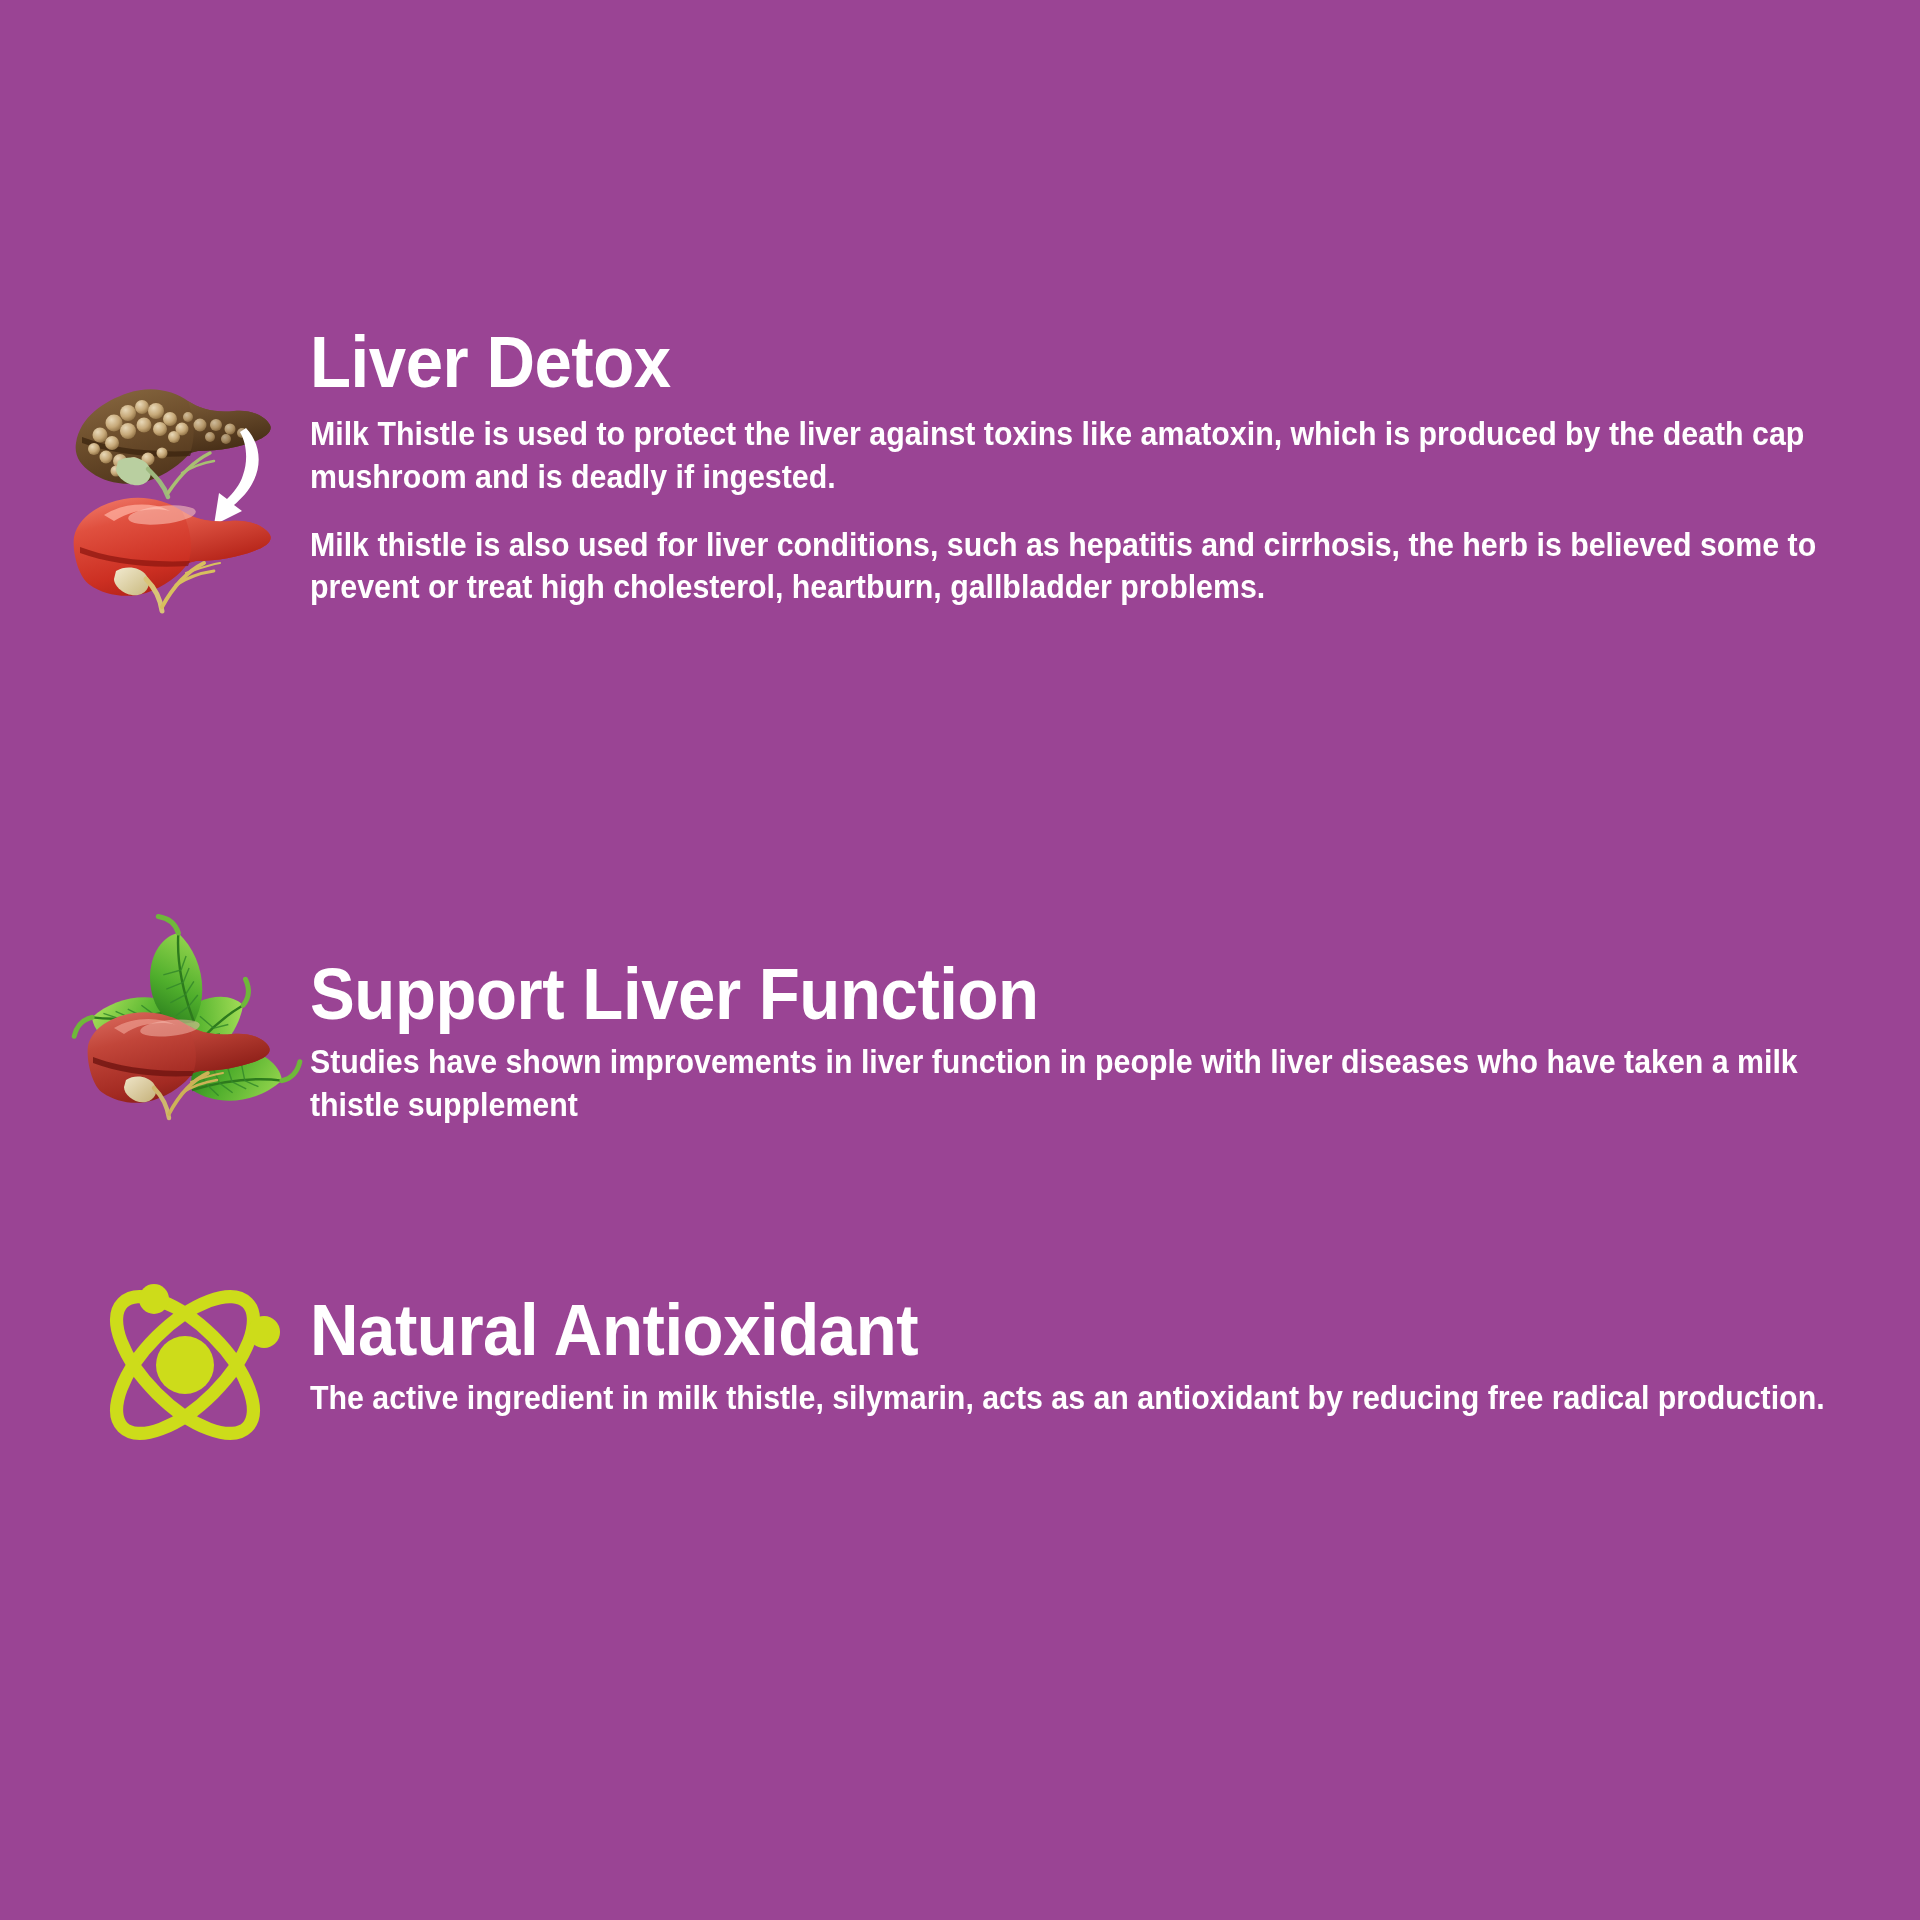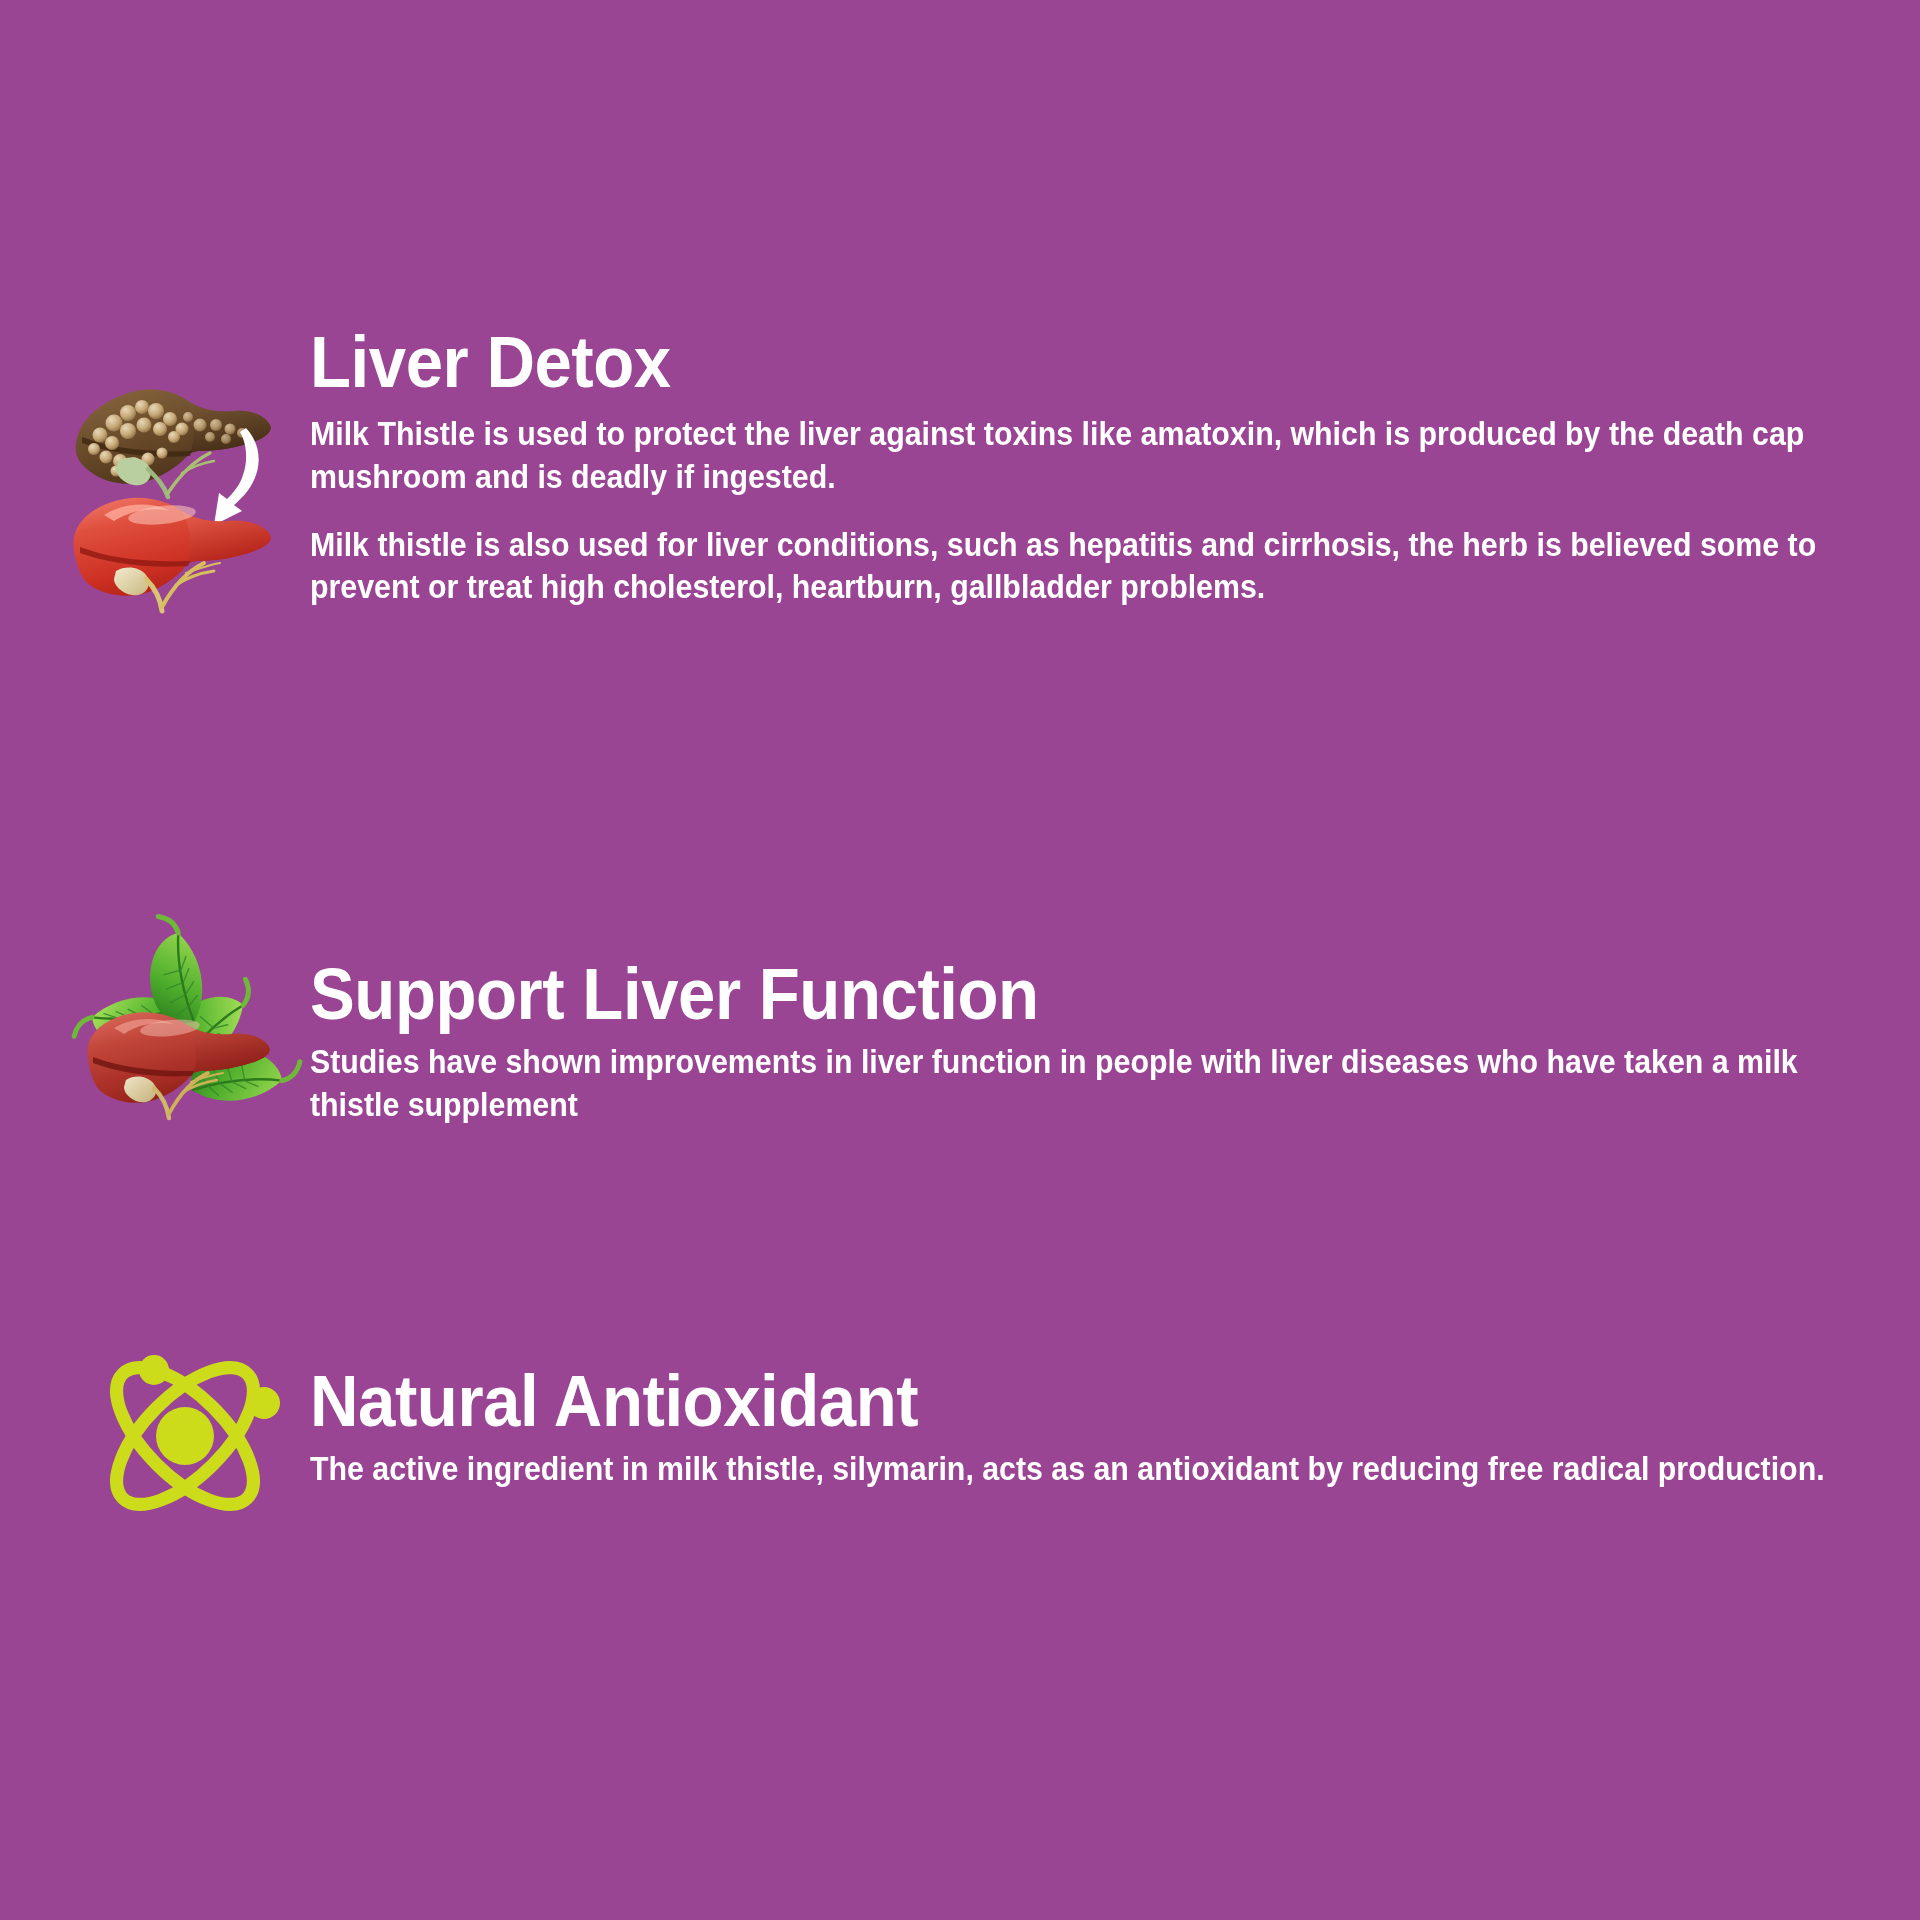--- a/index.html
+++ b/index.html
@@ -59,21 +59,21 @@
     transform: scaleX(0.905);
     transform-origin: left top;
     width: 110.5%;
     text-rendering: optimizeLegibility;
   }
   .feature-para:last-child { margin-bottom: 0; }
 
   
   #block-liver-detox        { left: 70px;  top: 325px; width: 1790px; }
   #block-support-function   { left: 70px;  top: 925px; width: 1790px; }
-  #block-natural-antioxidant{ left: 70px;  top: 1326px; width: 1790px; }
+  #block-natural-antioxidant{ left: 70px;  top: 1255px; width: 1790px; }
 
   #block-liver-detox .feature-icon         { width: 230px; height: 300px; margin-right: 10px; }
   #block-support-function .feature-icon    { width: 230px; height: 215px; margin-right: 10px; margin-top: 25px;}
   #block-natural-antioxidant .feature-icon { width: 230px; height: 200px; margin-right: 10px; margin-top: 10px;}
 
   #block-liver-detox .feature-body         { padding-top: 0px; }
   #block-support-function .feature-body    { padding-top: 32px; }
   #block-natural-antioxidant .feature-body { padding-top: 38px; }
 
   #block-liver-detox .feature-title        { font-size: 73px; margin-bottom: 14px;}

